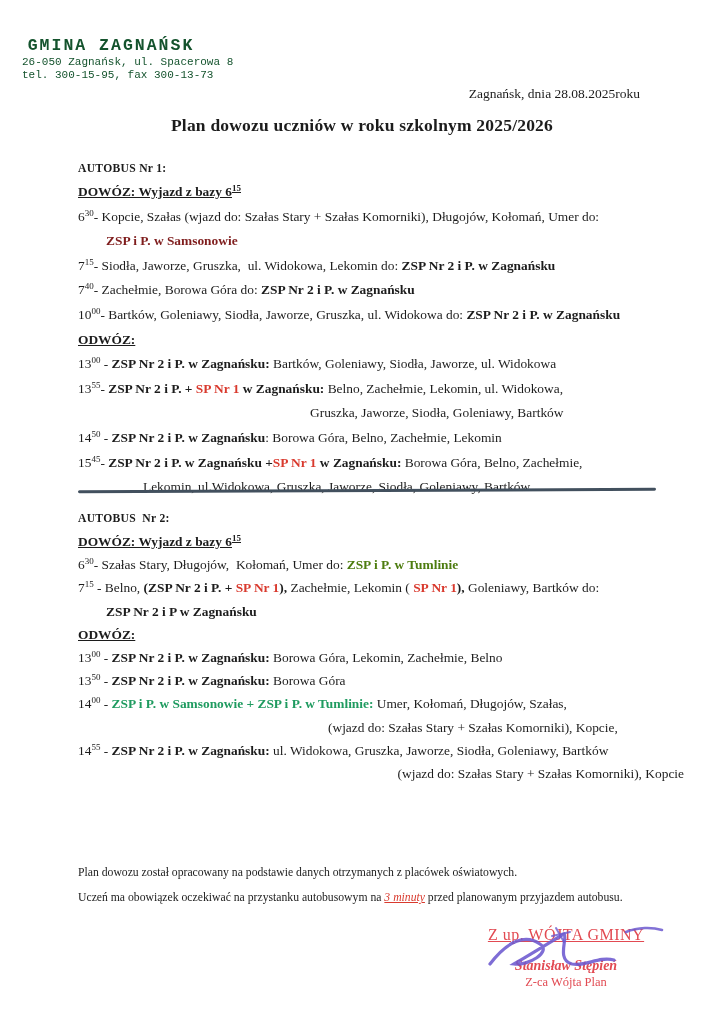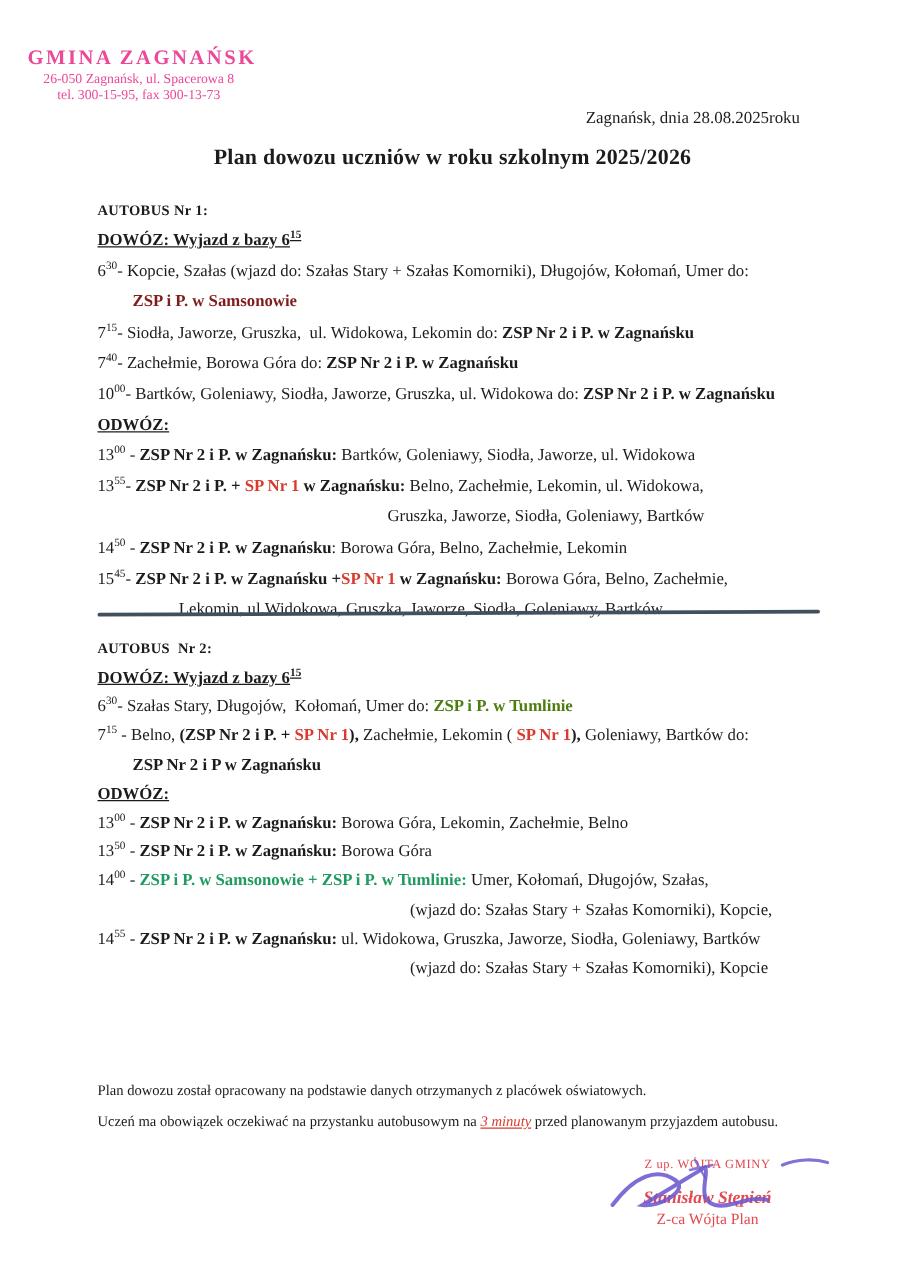--- a/index.html
+++ b/index.html
@@ -1,21 +1,21 @@
 <!DOCTYPE html>
 <html><head>
 <meta charset="utf-8">
 <style>
   html,body{margin:0;padding:0;background:#e9e9e9;}
   .page{
     position:relative;width:724px;height:1024px;margin:0 auto;background:#ffffff;
     font-family:"Liberation Serif",serif;color:#1c1c1c;overflow:hidden;
   }
   
-  .stamp{position:absolute;top:36px;left:22px;color:#ec4899;font-family:Liberation Serif, serif;text-align:center;width:178px;}
+  .stamp{position:absolute;top:36px;left:22px;color:#14532d;font-family:Liberation Mono, monospace;text-align:center;width:178px;}
   .stamp .l1{font-size:16.5px;font-weight:bold;letter-spacing:2px;white-space:pre;}
   .stamp .l2,.stamp .l3{font-size:11px;margin-top:1px;white-space:pre;}
   
   .date{position:absolute;top:86px;right:84px;font-size:13.5px;}
   .title{position:absolute;top:115px;left:0;width:100%;text-align:center;font-size:17.5px;font-weight:bold;letter-spacing:.2px;}
   
   .bus{position:absolute;left:78px;right:40px;}
   .bus1{top:156px;}
   .bus2{top:506px;}
   .bus1 .line{line-height:24.6px;}
@@ -24,21 +24,21 @@
   .line.sect{font-size:11.6px;letter-spacing:.3px;line-height:22px;padding-top:2px;}
   .b{font-weight:bold;}
   .u{text-decoration:underline;}
   sup{font-size:9px;line-height:0;}
   .divider{position:absolute;top:489px;left:78px;width:578px;height:3px;background:#42505e;transform:rotate(-0.25deg);border-radius:2px;}
   
   .notes{position:absolute;top:860px;left:78px;right:40px;}
   .note-line{font-size:11.7px;line-height:25px;white-space:pre;}
   
   .signature{position:absolute;top:926px;right:48px;width:220px;text-align:center;color:#e24a52;}
-  .sig-authority{font-size:10px;letter-spacing:.5px;white-space:pre;}
+  .sig-authority{font-size:16px;letter-spacing:.5px;white-space:pre;text-decoration:underline;}
   .sig-name{font-size:14px;font-weight:bold;font-style:italic;margin-top:14px;white-space:pre;}
   .sig-role{font-size:12.5px;margin-top:1px;white-space:pre;}
   .sig-ink{position:absolute;top:-6px;left:12px;pointer-events:none;}
 </style>
 </head>
 <body>
 
 <div class="page">
 
   <div class="stamp">
@@ -75,21 +75,21 @@
       <div class="line"><span class="b u">DOWÓZ: Wyjazd z bazy 6</span><sup class="b u">15</sup></div>
       <div class="line"><span>6</span><sup>30</sup><span>- Szałas Stary, Długojów,  Kołomań, Umer do: </span><span class="b" style="color: #4d7c0f;">ZSP i P. w Tumlinie</span></div>
       <div class="line"><span>7</span><sup>15</sup><span> - Belno, </span><span class="b">(ZSP Nr 2 i P. + </span><span class="b" style="color: rgb(217, 58, 46);">SP Nr 1</span><span class="b">),</span><span> Zachełmie, Lekomin ( </span><span class="b" style="color: rgb(217, 58, 46);">SP Nr 1</span><span class="b">),</span><span> Goleniawy, Bartków do:</span></div>
       <div class="line" style="padding-left: 28px;"><span class="b">ZSP Nr 2 i P w Zagnańsku</span></div>
       <div class="line"><span class="b u">ODWÓZ:</span></div>
       <div class="line"><span>13</span><sup>00</sup><span> - </span><span class="b">ZSP Nr 2 i P. w Zagnańsku:</span><span> Borowa Góra, Lekomin, Zachełmie, Belno</span></div>
       <div class="line"><span>13</span><sup>50</sup><span> - </span><span class="b">ZSP Nr 2 i P. w Zagnańsku:</span><span> Borowa Góra</span></div>
       <div class="line"><span>14</span><sup>00</sup><span> - </span><span class="b" style="color: rgb(31, 155, 96);">ZSP i P. w Samsonowie + ZSP i P. w Tumlinie:</span><span> Umer, Kołomań, Długojów, Szałas,</span></div>
       <div class="line" style="padding-left: 250px;"><span>(wjazd do: Szałas Stary + Szałas Komorniki), Kopcie,</span></div>
       <div class="line"><span>14</span><sup>55</sup><span> - </span><span class="b">ZSP Nr 2 i P. w Zagnańsku:</span><span> ul. Widokowa, Gruszka, Jaworze, Siodła, Goleniawy, Bartków</span></div>
-      <div class="line" style="padding-left: 250px;"><span>(wjazd do: Szałas Stary + Szałas Komorniki), Kopcie</span></div>
+      <div class="line" style="padding-left: 250px; text-align: right;"><span>(wjazd do: Szałas Stary + Szałas Komorniki), Kopcie</span></div>
     </div>
 
   <div class="notes">
     <div class="note-line"><span>Plan dowozu został opracowany na podstawie danych otrzymanych z placówek oświatowych.</span></div>
     <div class="note-line"><span>Uczeń ma obowiązek oczekiwać na przystanku autobusowym na </span><span class="u" style="color: rgb(217, 58, 46); font-style: italic;">3 minuty</span><span> przed planowanym przyjazdem autobusu.</span></div>
   </div>
 
   <div class="signature">
     <div class="sig-authority">Z up. WÓJTA GMINY</div>
     <svg class="sig-ink" width="200" height="64" viewBox="0 0 200 64">

